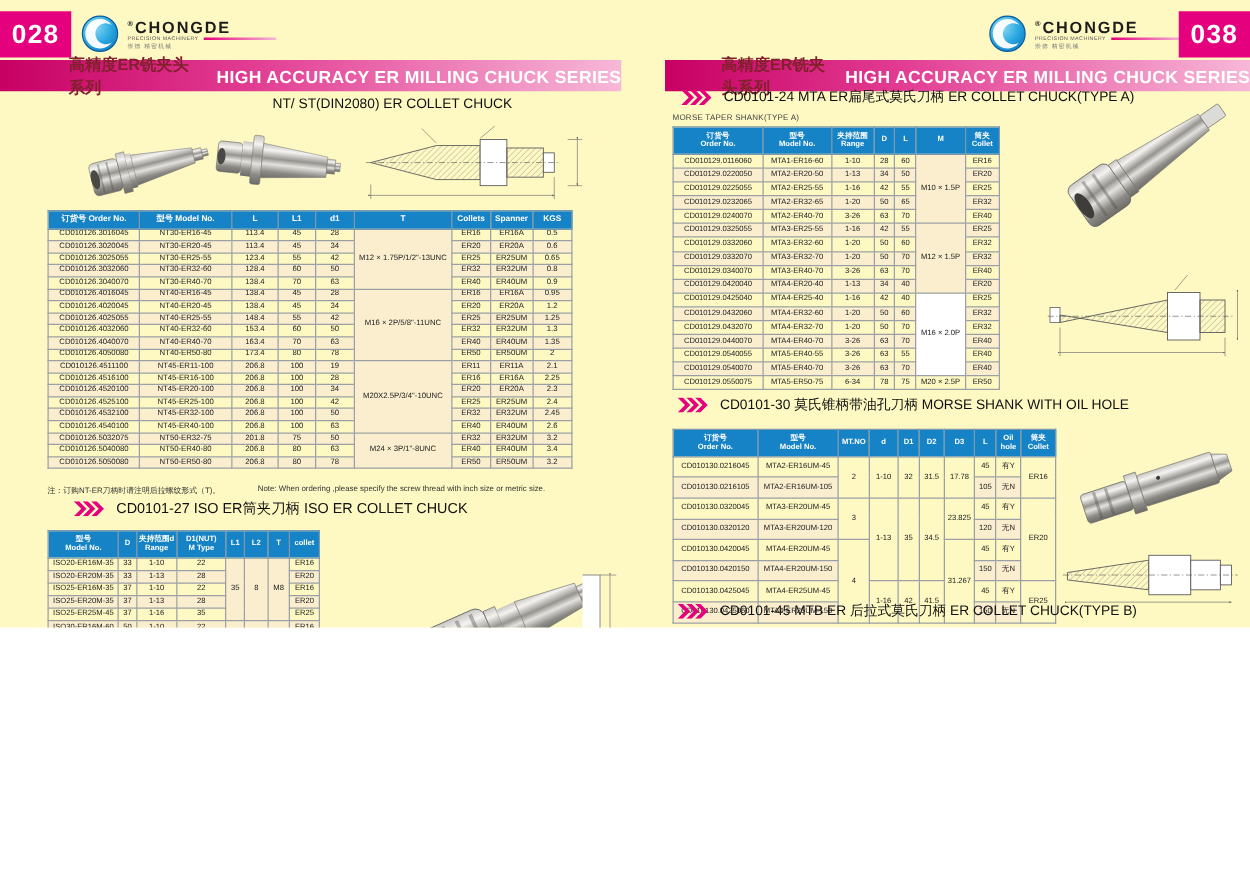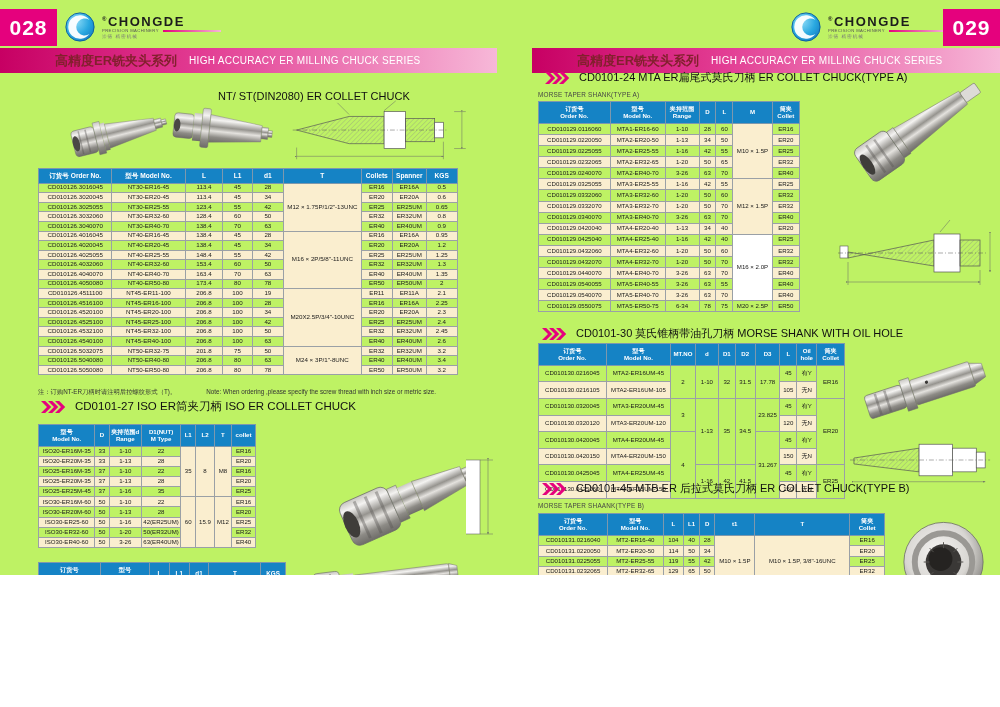--- a/index.html
+++ b/index.html
@@ -1,34 +1,34 @@
 <!DOCTYPE html>
 <html><head>
 <meta charset="utf-8">
 <style>
   html,body{margin:0;padding:0;background:#fff;}
   body{width:1000px;height:707px;font-family:"Liberation Sans",sans-serif;}
-  #stage{position:relative;width:1000px;height:575px;overflow:hidden;background:#bef264;}
+  #stage{position:relative;width:1000px;height:502px;overflow:hidden;background:#fef9c3;}
   .abs{position:absolute;}
   .pageno{background:#e5017d;color:#fff;font-size:21px;font-weight:bold;
           display:flex;align-items:center;justify-content:center;letter-spacing:1px;}
   .banner{background:linear-gradient(90deg,#c70063 0%,#e23b92 40%,#f7b8d8 100%);
           display:flex;align-items:center;gap:12px;box-sizing:border-box;height:25px;}
   .banner .cn{color:#82202d;font-weight:bold;font-size:13px;}
-  .banner .en{color:#fff;font-weight:normal;font-size:10px;letter-spacing:.3px;white-space:nowrap;}
+  .banner .en{color:#fff;font-weight:bold;font-size:14px;letter-spacing:.3px;white-space:nowrap;}
   .logo{display:flex;align-items:center;gap:6px;}
   .logo-text{display:flex;flex-direction:column;line-height:1.1;}
   .lt1{font-size:13px;font-weight:bold;color:#1c1c1c;letter-spacing:1.5px;}
   .lt1 sup{font-size:6px;vertical-align:super;}
   .lt2{font-size:4.2px;color:#555;display:flex;align-items:center;gap:4px;letter-spacing:.4px;}
   .lt2 .lt-line{display:inline-block;width:58px;height:2px;background:linear-gradient(90deg,#e5017d,#f4b7d6);}
   .lt3{font-size:4.6px;color:#777;letter-spacing:1px;margin-top:1px;}
   .sect{display:flex;align-items:center;gap:9px;}
   .sect .t{font-size:11px;color:#101010;white-space:nowrap;}
-  .sub2{font-size:11px;color:#101010;margin-top:14px;}
+  .sub2{font-size:11px;color:#101010;margin-top:1px;}
   .sublabel{font-size:6.4px;color:#454545;letter-spacing:.2px;}
   .note{font-size:6.3px;color:#333;display:flex;gap:30px;white-space:nowrap;}
   .tbl table{width:100%;border-collapse:collapse;table-layout:fixed;border:1px solid #8a9096;}
   .tbl th{background:#1583c5;color:#fff;font-size:var(--hfs,6.3px);font-weight:bold;
           border:0.5px solid #7d98ad;padding:2.5px 0;line-height:1.3;text-align:center;}
   .tbl td{border:0.5px solid #9aa0a6;font-size:var(--fs,6.3px);line-height:1.1;text-align:center;
           color:#1a1a1a;height:var(--rh,9px);padding:0 1px;overflow:hidden;white-space:nowrap;}
   .tbl tbody tr:nth-child(even) td{background:#faeecf;}
   .tbl td.mc{background:#faeecf;}
   .tbl td.mw{background:#fff;}
@@ -375,21 +375,21 @@
             </tr>
           </tbody>
         </table>
       </div>
 
     <div class="abs note" style="left:38px;top:388px">
       <span>注：订购NT-ER刀柄时请注明后拉螺纹形式（T)。</span>
       <span>Note: When ordering ,please specify the screw thread with inch size or metric size.</span>
     </div>
 
-    <div class="abs sect" style="left:41px;top:399px">
+    <div class="abs sect" style="left:59px;top:399px">
       <svg class="chev" width="25" height="12" viewBox="0 0 25 12">
         <use href="#chv"></use>
           <use href="#chv" x="7"></use>
           <use href="#chv" x="14"></use>
       </svg>
       <span class="t" style="font-size:11.5px">CD0101-27  ISO ER筒夹刀柄  ISO ER COLLET CHUCK</span>
     </div>
 
     <div class="abs tbl" style="left:38px;top:424px;width:218px;--rh:9.1px;--fs:6.1px;--hfs:6.1px">
         <table>
@@ -621,21 +621,21 @@
       <div class="logo-text">
         <div class="lt1"><sup>®</sup><span>CHONGDE</span></div>
         <div class="lt2">
             <span>PRECISION MACHINERY</span>
             <span class="lt-line"></span>
           </div>
         <div class="lt3">崇德 精密机械</div>
       </div>
     </div>
     <div class="abs pageno" style="left:411px;top:9px;width:57px;height:37px">
-      <span>029</span>
+      <span>038</span>
     </div>
 
     <div class="abs banner" style="left:0;top:48px;width:468px;padding-left:45px">
       <span class="cn">高精度ER铣夹头系列</span>
       <span class="en">HIGH ACCURACY ER MILLING CHUCK SERIES</span>
     </div>
 
     <div class="abs sect" style="left:13px;top:70px">
       <svg class="chev" width="25" height="12" viewBox="0 0 25 12">
         <use href="#chv"></use>
@@ -830,21 +830,21 @@
       <rect x="96" y="22" width="26" height="38" fill="#fff" stroke="#555" stroke-width="0.7"></rect>
       <rect x="122" y="28" width="20" height="26" fill="url(#hpat)" stroke="#555" stroke-width="0.7"></rect>
       <line x1="0" y1="41" x2="150" y2="41" stroke="#555" stroke-width="0.5" stroke-dasharray="5 2 1 2"></line>
       <line x1="10" y1="70" x2="142" y2="70" stroke="#666" stroke-width="0.5" marker-start="url(#arr)" marker-end="url(#arr)"></line>
       <line x1="10" y1="50" x2="10" y2="73" stroke="#666" stroke-width="0.5"></line>
       <line x1="142" y1="58" x2="142" y2="73" stroke="#666" stroke-width="0.5"></line>
       <line x1="152" y1="22" x2="152" y2="60" stroke="#666" stroke-width="0.5" marker-start="url(#arr)" marker-end="url(#arr)"></line>
       <line x1="102" y1="20" x2="112" y2="8" stroke="#666" stroke-width="0.5"></line>
     </svg>
 
-    <div class="abs sect" style="left:10px;top:326px">
+    <div class="abs sect" style="left:10px;top:316px">
       <svg class="chev" width="25" height="12" viewBox="0 0 25 12">
         <use href="#chv"></use>
           <use href="#chv" x="7"></use>
           <use href="#chv" x="14"></use>
       </svg>
       <span class="t">CD0101-30  莫氏锥柄带油孔刀柄  MORSE SHANK WITH OIL HOLE</span>
     </div>
 
     <div class="abs tbl" style="left:6px;top:343px;width:307px;--rh:15.6px;--fs:6.1px;--hfs:6.1px">
         <table>

